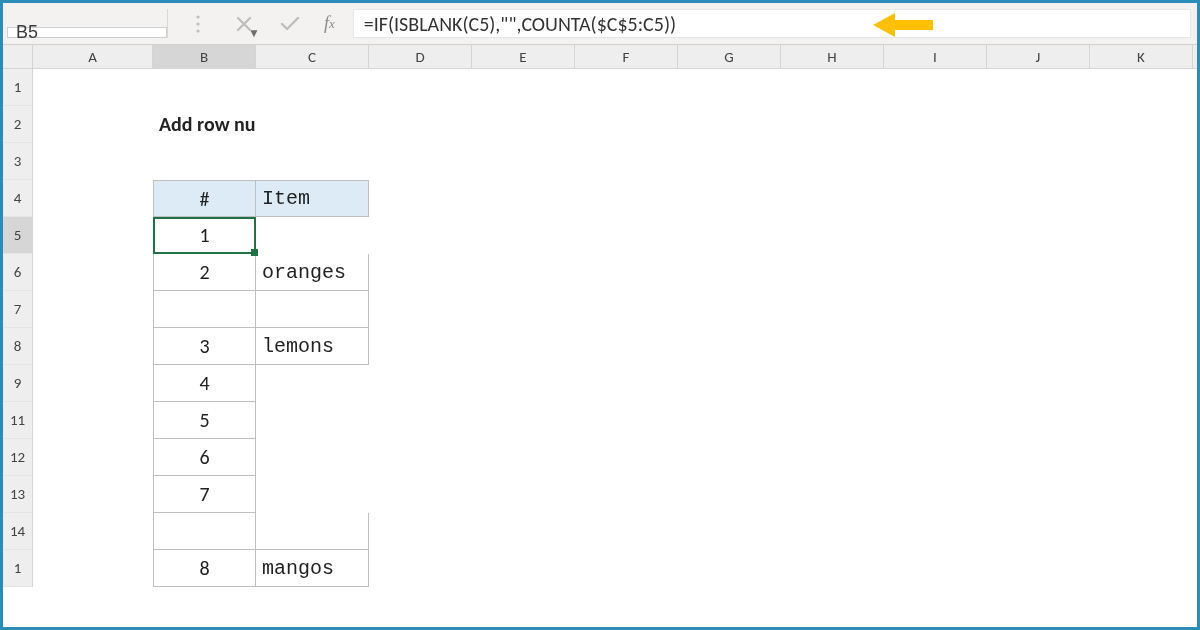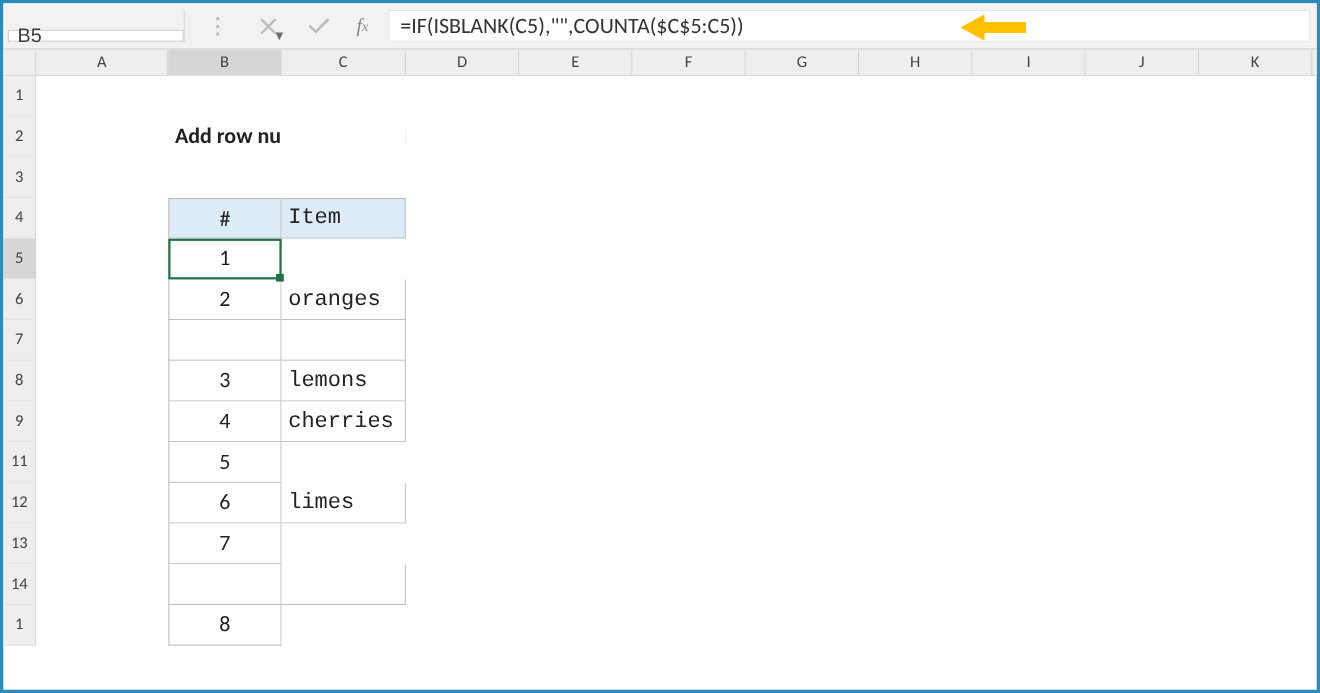--- a/index.html
+++ b/index.html
@@ -347,21 +347,20 @@
       <div class="cell colR"></div>
       <div class="cell colR"></div>
       <div class="cell colR"></div>
       <div class="cell colR"></div>
       <div class="cell colR"></div>
   </div>
   <div class="row">
     <div class="row-h">9</div>
     <div class="cell colA"></div>
     <div class="cell colB tbl tbl-left center">4</div>
-    <div class="cell colC tbl">cherries</div>
     <div class="cell colR"></div>
       <div class="cell colR"></div>
       <div class="cell colR"></div>
       <div class="cell colR"></div>
       <div class="cell colR"></div>
       <div class="cell colR"></div>
       <div class="cell colR"></div>
       <div class="cell colR"></div>
   </div>
   <div class="row">
@@ -374,21 +373,20 @@
       <div class="cell colR"></div>
       <div class="cell colR"></div>
       <div class="cell colR"></div>
       <div class="cell colR"></div>
       <div class="cell colR"></div>
   </div>
   <div class="row">
     <div class="row-h">12</div>
     <div class="cell colA"></div>
     <div class="cell colB tbl tbl-left center">6</div>
-    <div class="cell colC tbl">limes</div>
     <div class="cell colR"></div>
       <div class="cell colR"></div>
       <div class="cell colR"></div>
       <div class="cell colR"></div>
       <div class="cell colR"></div>
       <div class="cell colR"></div>
       <div class="cell colR"></div>
       <div class="cell colR"></div>
   </div>
   <div class="row">
@@ -415,20 +413,21 @@
       <div class="cell colR"></div>
       <div class="cell colR"></div>
       <div class="cell colR"></div>
       <div class="cell colR"></div>
       <div class="cell colR"></div>
   </div>
   <div class="row">
     <div class="row-h">1</div>
     <div class="cell colA"></div>
     <div class="cell colB tbl tbl-left center">8</div>
+    <div class="cell colC tbl">mangos</div>
     <div class="cell colR"></div>
       <div class="cell colR"></div>
       <div class="cell colR"></div>
       <div class="cell colR"></div>
       <div class="cell colR"></div>
       <div class="cell colR"></div>
       <div class="cell colR"></div>
       <div class="cell colR"></div>
   </div>
 

